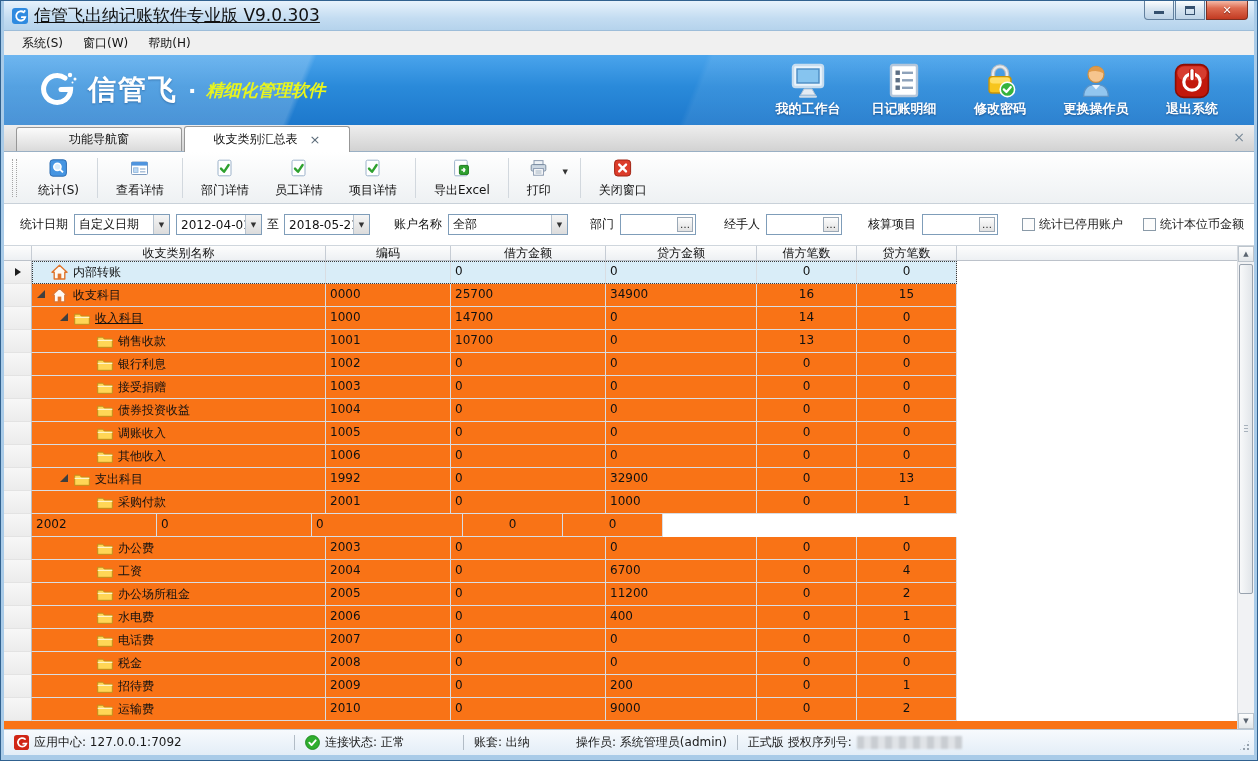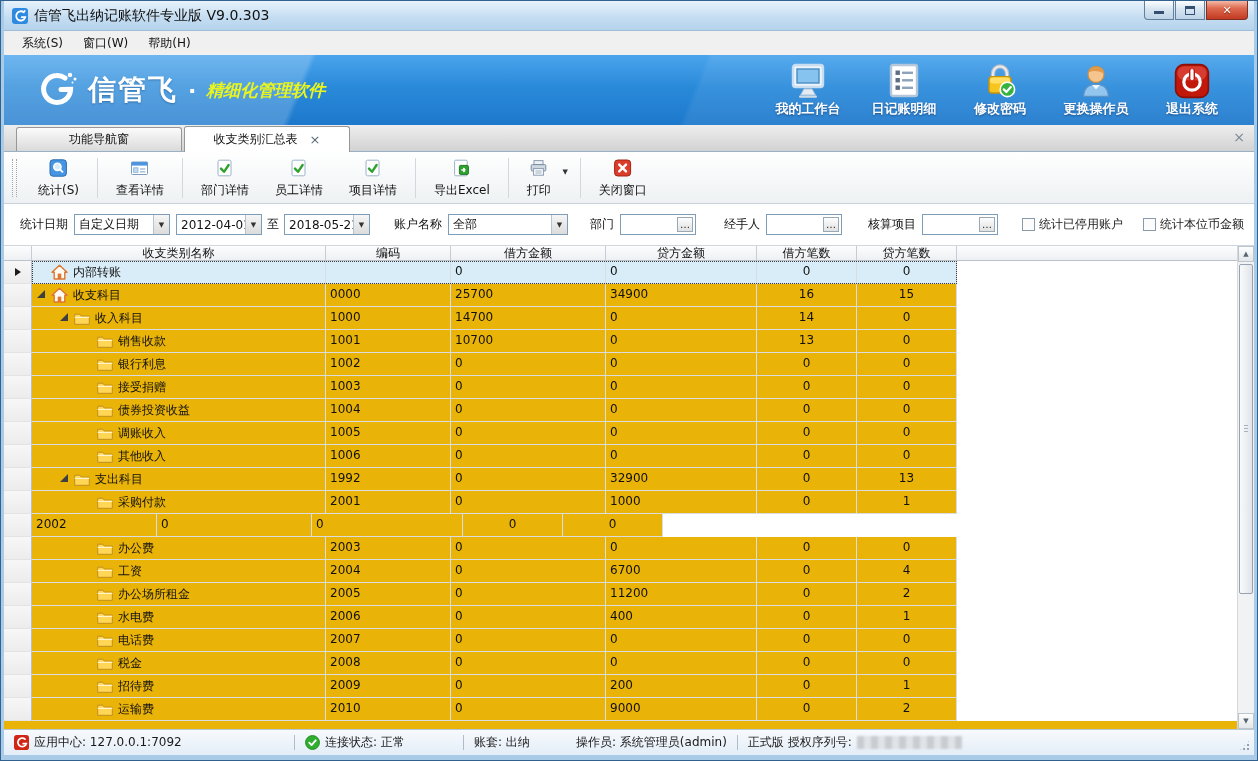--- a/index.html
+++ b/index.html
@@ -7,21 +7,21 @@
               font-family:"DejaVu Sans","Liberation Sans",sans-serif; }
   .frame { width:1258px; height:761px; background:#a9cbe8; border:1px solid #30618f;
            padding:0 3px 5px 3px; }
   .window { height:100%; display:flex; flex-direction:column; background:#fff; }
 
   
   .titlebar { height:30px; background:linear-gradient(#e7f2fc,#c3dcf1 60%,#b5d3ec);
               display:flex; align-items:center; padding:0 0 0 8px; flex:0 0 auto;
               border-bottom:1px solid #9dbdd9; }
   .app-ic { display:inline-flex; margin-right:6px; }
-  .title-text { font-size:14px; color:#111; }
+  .title-text { font-size:17px; color:#111;text-decoration:underline; }
   .win-controls { margin-left:auto; display:flex; align-items:flex-start; height:100%; padding-right:6px; }
   .wc { width:30px; height:19px; border:1px solid #62809e; border-top:none; margin-left:1px;
         background:linear-gradient(#fbfdfe,#d7e5f1 45%,#bdd3e7); display:flex; align-items:center;
         justify-content:center; cursor:pointer; }
   .wc.min { border-radius:0 0 0 4px; }
   .wc.max { }
   .wc.close { width:42px; background:linear-gradient(#f4b9a7,#dd6b50 40%,#c23a22);
               border-color:#7e3022; border-radius:0 0 4px 0; }
   .g-min { width:10px; height:3px; background:#35506e; margin-top:5px; }
   .g-max { width:10px; height:9px; border:1px solid #35506e; border-top:3px solid #35506e; }
@@ -95,21 +95,21 @@
                 display:flex; align-items:center; justify-content:center; font-size:10px;
                 line-height:1; color:#222; }
   .w96{width:96px;} .w86{width:86px;} .w120{width:120px;} .w76{width:76px;}
   .ml24{margin-left:24px;} .ml22{margin-left:22px;} .ml28{margin-left:28px;} .ml26{margin-left:26px;}
   .to-label{margin:0 5px;}
   .f-check { display:flex; align-items:center; gap:4px; margin-left:24px; color:#222;
              white-space:nowrap; cursor:pointer; }
   .cb { width:13px; height:13px; border:1px solid #8a9aa8; background:#fcfcfc; flex:0 0 auto; }
 
   
-  .grid { flex:1; position:relative; background:#eab308; overflow:hidden; min-height:0; }
+  .grid { flex:1; position:relative; background:#f97316; overflow:hidden; min-height:0; }
   .grid-inner { position:absolute; top:0; left:0; right:17px; bottom:0; overflow:hidden; }
   .grid-header { display:flex; height:15px; background:linear-gradient(#fdfdfd,#edf0f3);
                  border-bottom:1px solid #bcc2ca; }
   .h-corner { width:28px; flex:0 0 auto; border-right:1px solid #c6ccd4; }
   .h-cell { font-size:12px; line-height:14px; text-align:center; border-right:1px solid #c6ccd4;
             color:#111; flex:0 0 auto; overflow:hidden; white-space:nowrap; cursor:pointer; }
   .h-rest { flex:1; }
   .grid-row { display:flex; height:23px; flex:0 0 auto; }
   .g-cell { width:28px; flex:0 0 auto; background:linear-gradient(#f7f7f7,#ececec);
             border-right:1px solid #b9bfc7; border-bottom:1px solid #e3e3e3;
@@ -462,21 +462,21 @@
                   <div class="cell" style="width: 155px; text-align: left;">25700</div>
                   <div class="cell" style="width: 151px; text-align: left;">34900</div>
                   <div class="cell" style="width: 100px; text-align: center;">16</div>
                   <div class="cell" style="width: 100px; text-align: center;">15</div>
                 </div>
                 <div class="row-rest"></div>
               </div>
               <div class="grid-row">
                 <div class="g-cell"></div>
                 <div class="r-cells">
-                  <div class="cell name-cell" style="width: 294px;">
+                  <div class="cell name-cell" style="width: 294px; text-decoration: underline;">
                     <span class="tree-indent" style="width: 23px;"></span>
                     <span class="expander"></span>
                     <span class="tree-ic">
                       <svg width="16" height="13" viewBox="0 0 16 13">
                         <path d="M.7 2.2 h5.2 l1.4 1.9 h8 V12.3 H.7 Z" fill="#ffd656" stroke="#c08f1c" stroke-width="1"></path>
                         <path d="M.7 5.4 h14.6" stroke="#fff3c8" stroke-width="1.2"></path>
                       </svg>
                     </span>
                     <span class="node-label">收入科目</span>
                   </div>

